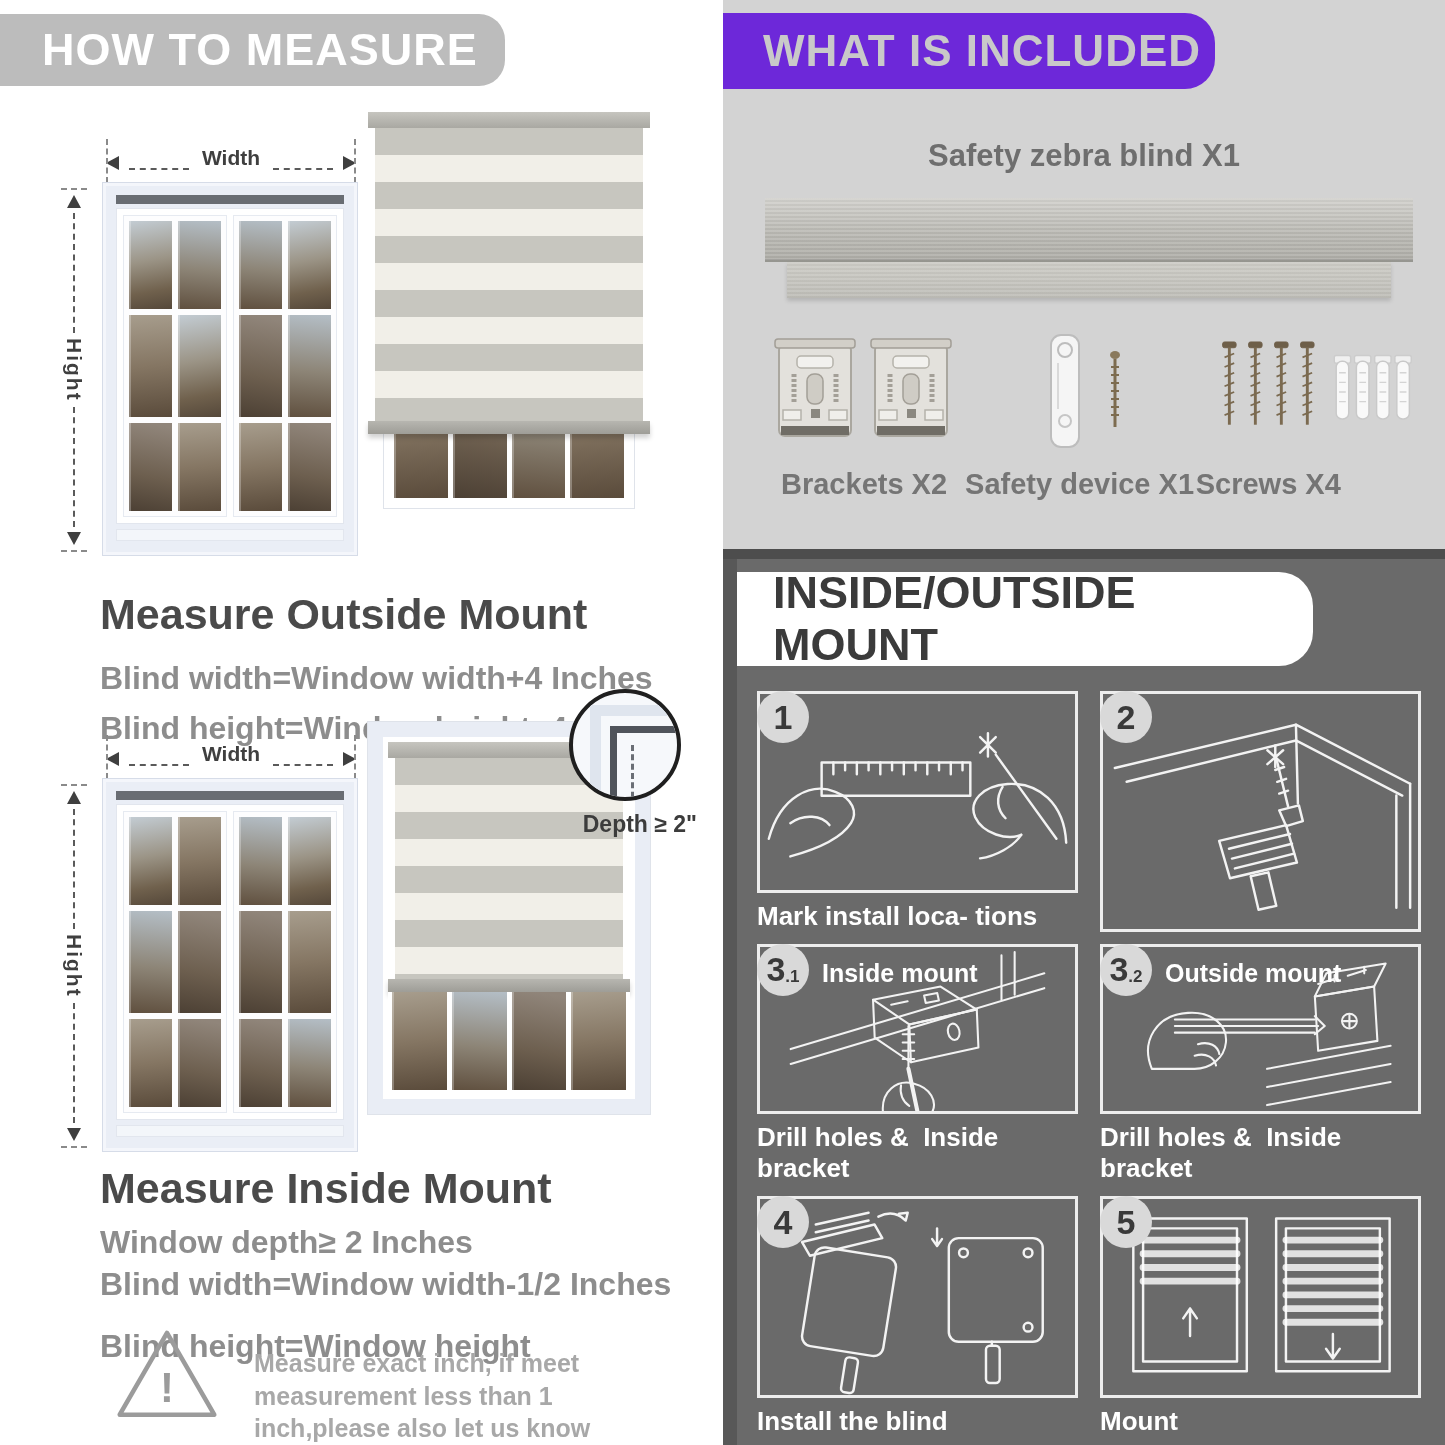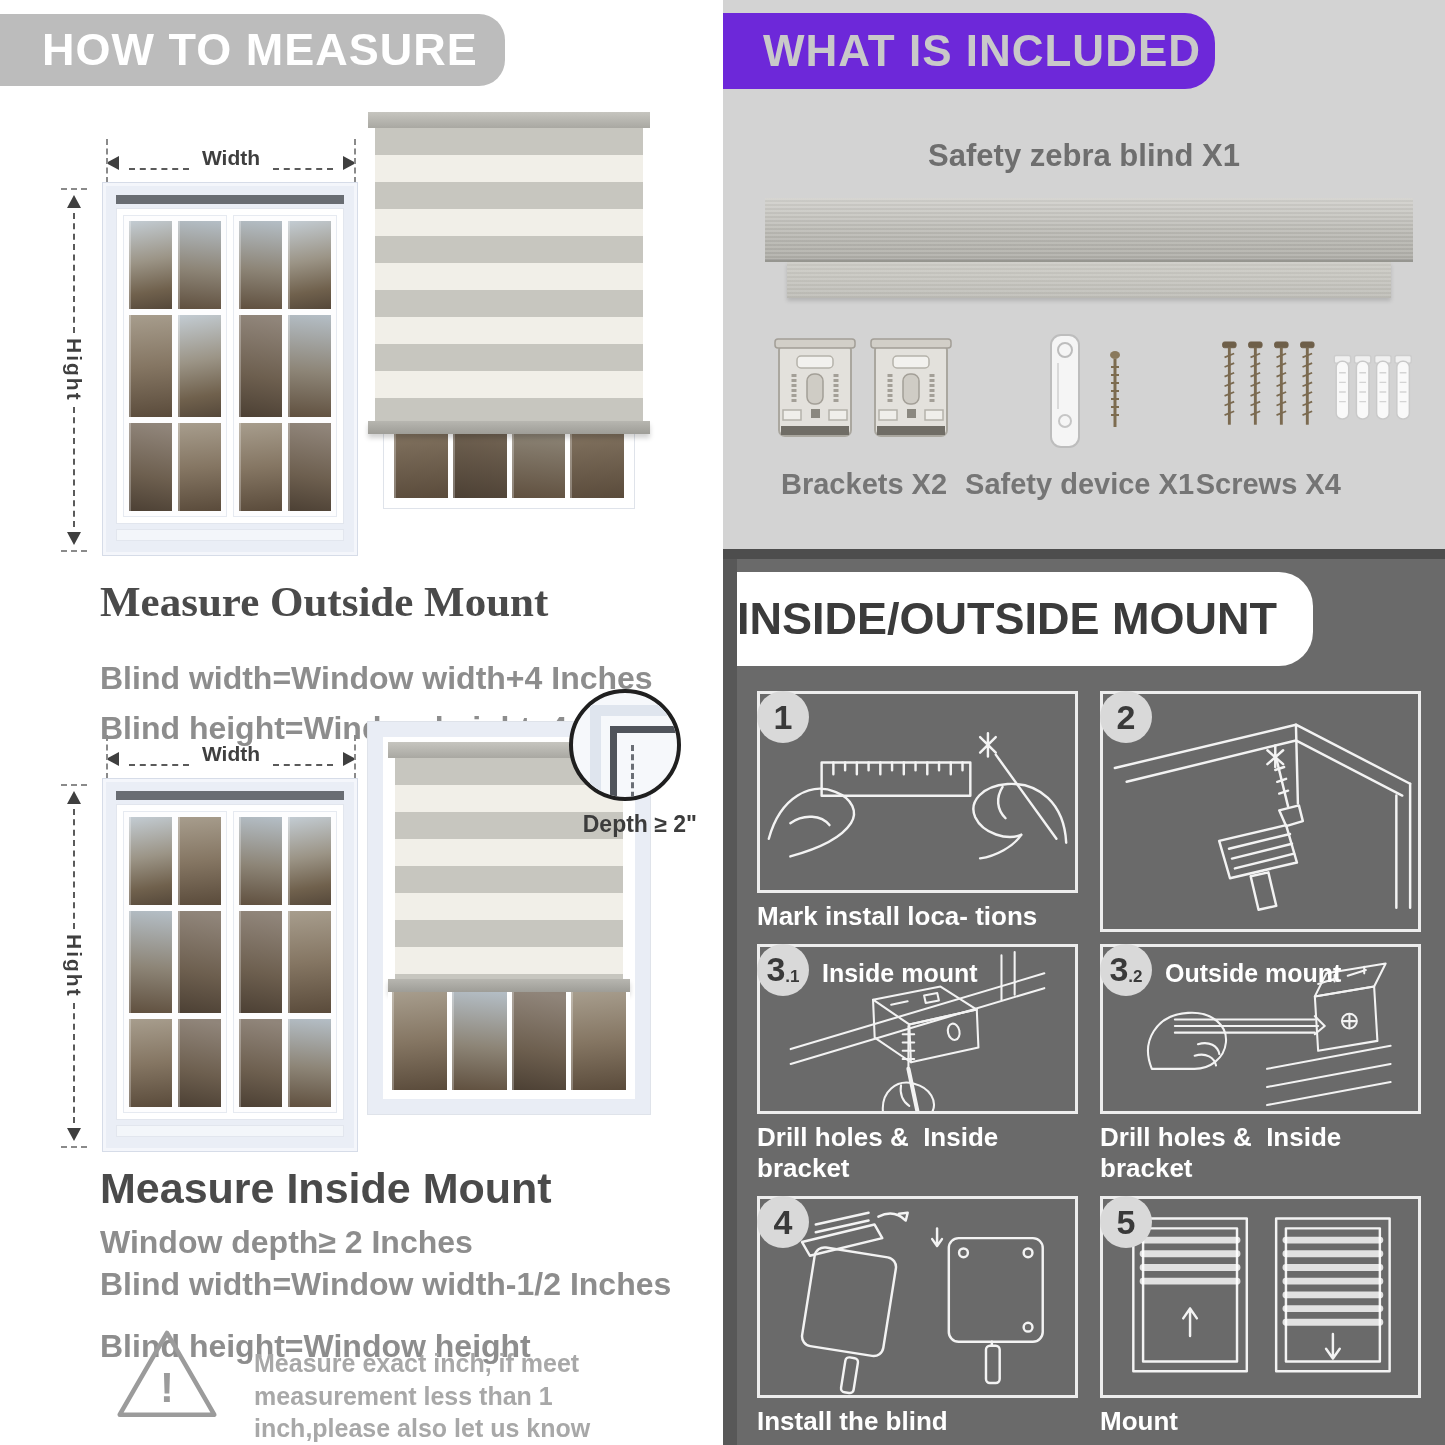--- a/index.html
+++ b/index.html
@@ -14,21 +14,21 @@
   .right-bottom .edge-strip{position:absolute;left:0;top:0;bottom:0;width:14px;background:#585858;}
 
   
   .how-banner{position:absolute;left:0;top:14px;width:505px;height:72px;background:#bcbcbc;
               border-radius:0 26px 26px 0;display:flex;align-items:center;padding-left:42px;
               box-sizing:border-box;color:#ffffff;font-size:45px;font-weight:bold;letter-spacing:1px;}
   .inc-banner{position:absolute;left:0;top:13px;width:492px;height:76px;background:#6d28d9;
               border-radius:0 30px 30px 0;display:flex;align-items:center;padding-left:40px;
               box-sizing:border-box;color:#c9c9c9;font-size:44px;font-weight:bold;letter-spacing:1px;}
   .mnt-banner{position:absolute;left:14px;top:13px;width:576px;height:94px;background:#ffffff;
-              border-radius:0 34px 34px 0;display:flex;align-items:center;
+              border-radius:0 34px 34px 0;display:flex;align-items:center;padding-left:36px;
               box-sizing:border-box;color:#3b3b3b;font-size:45px;font-weight:bold;}
 
   
   .harrow{position:absolute;display:flex;align-items:flex-end;gap:10px;height:22px;}
   .harrow .tri-l{width:0;height:0;border-top:7px solid transparent;border-bottom:7px solid transparent;border-right:13px solid #3f3f3f;}
   .harrow .tri-r{width:0;height:0;border-top:7px solid transparent;border-bottom:7px solid transparent;border-left:13px solid #3f3f3f;}
   .harrow .dash{flex:1;height:0;border-top:2.5px dashed #5a5a5a;}
   .harrow .lbl{font-size:21px;font-weight:bold;color:#3f3f3f;padding:0 3px;}
   .harrow .capL,.harrow .capR{position:absolute;top:-9px;height:44px;border-left:2px dashed #8a8a8a;}
   .harrow .capL{left:0;} .harrow .capR{right:0;}
@@ -187,21 +187,21 @@
           <div class="pane pC"></div>
         </div>
     </div>
     <div class="zebra">
       <div class="z-head"></div>
       <div class="z-body"></div>
       <div class="z-foot"></div>
     </div>
   </div>
 
-  <h2 class="sec-title" style="top:541px;font-family:Liberation Serif, serif;">Measure Outside Mount</h2>
+  <h2 class="sec-title" style="top:554px;">Measure Outside Mount</h2>
   <p class="sec-line" style="top:628px;">Blind width=Window width+4 Inches</p>
   <p class="sec-line" style="top:678px;">Blind height=Window height+4 Inches</p>
 
   <div class="winblock" style="left:62px;top:744px;">
     <div class="harrow">
       <div class="capL"></div>
       <span class="tri-l"></span>
       <span class="dash"></span>
       <span class="lbl">Width</span>
       <span class="dash"></span>

